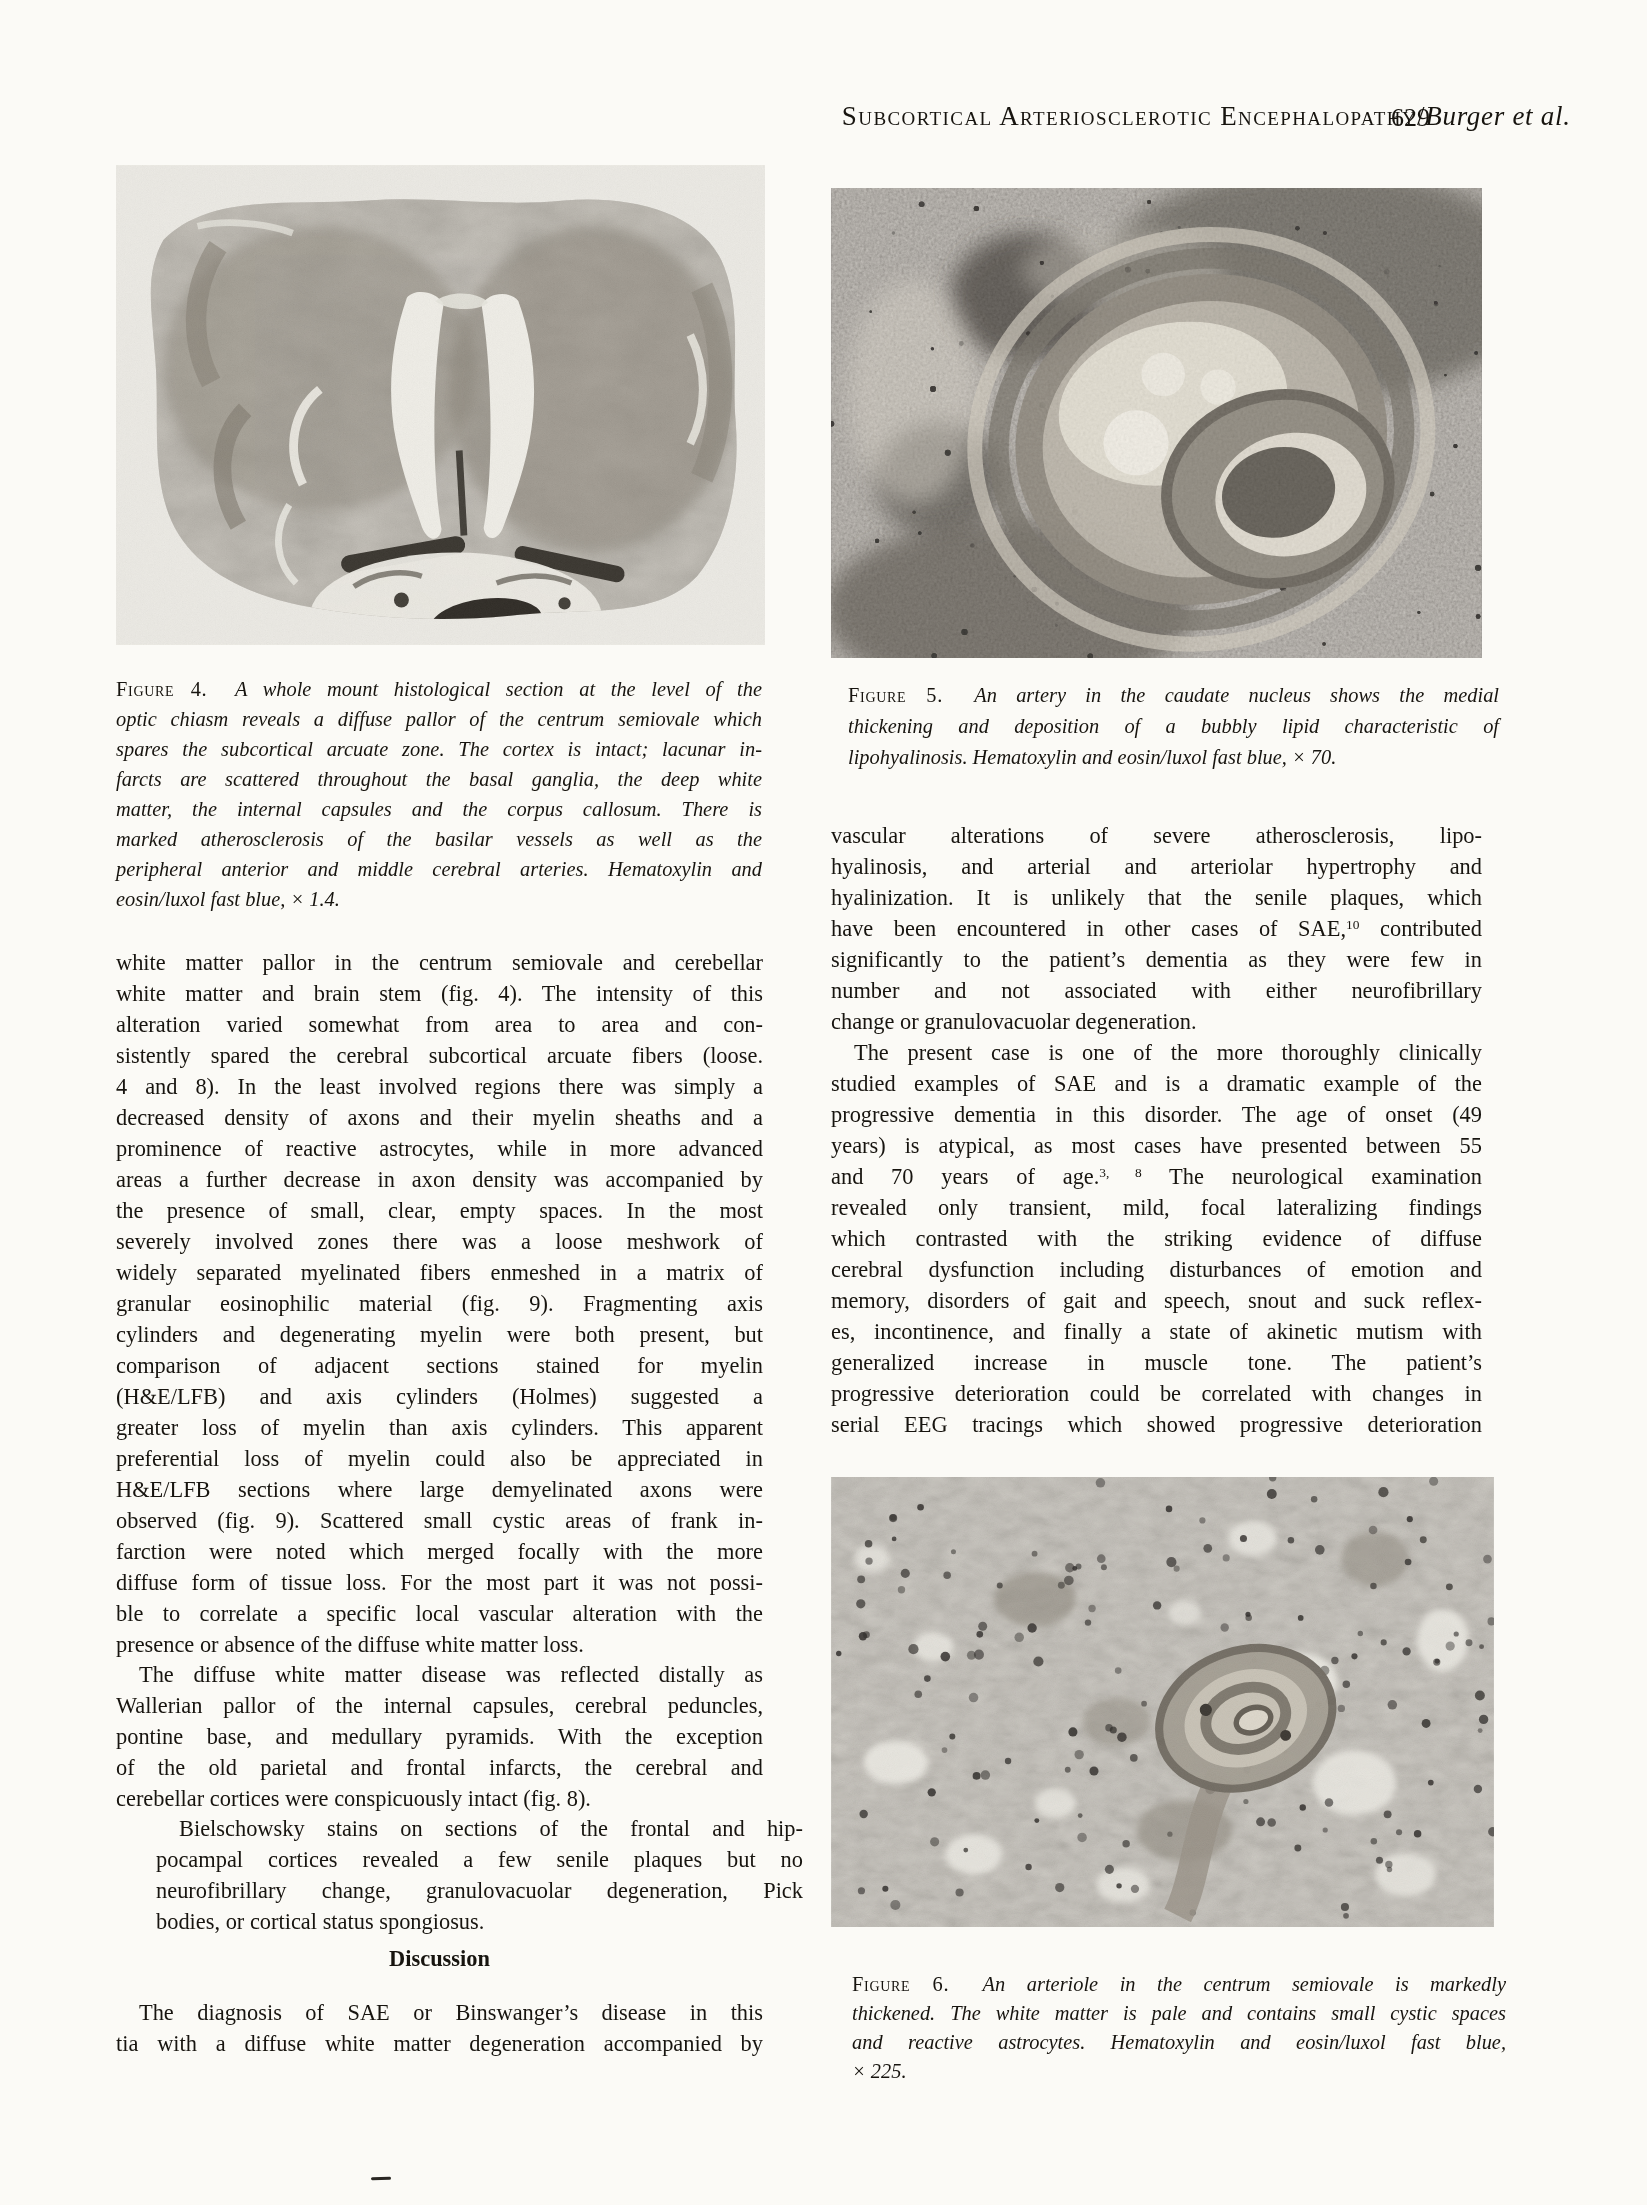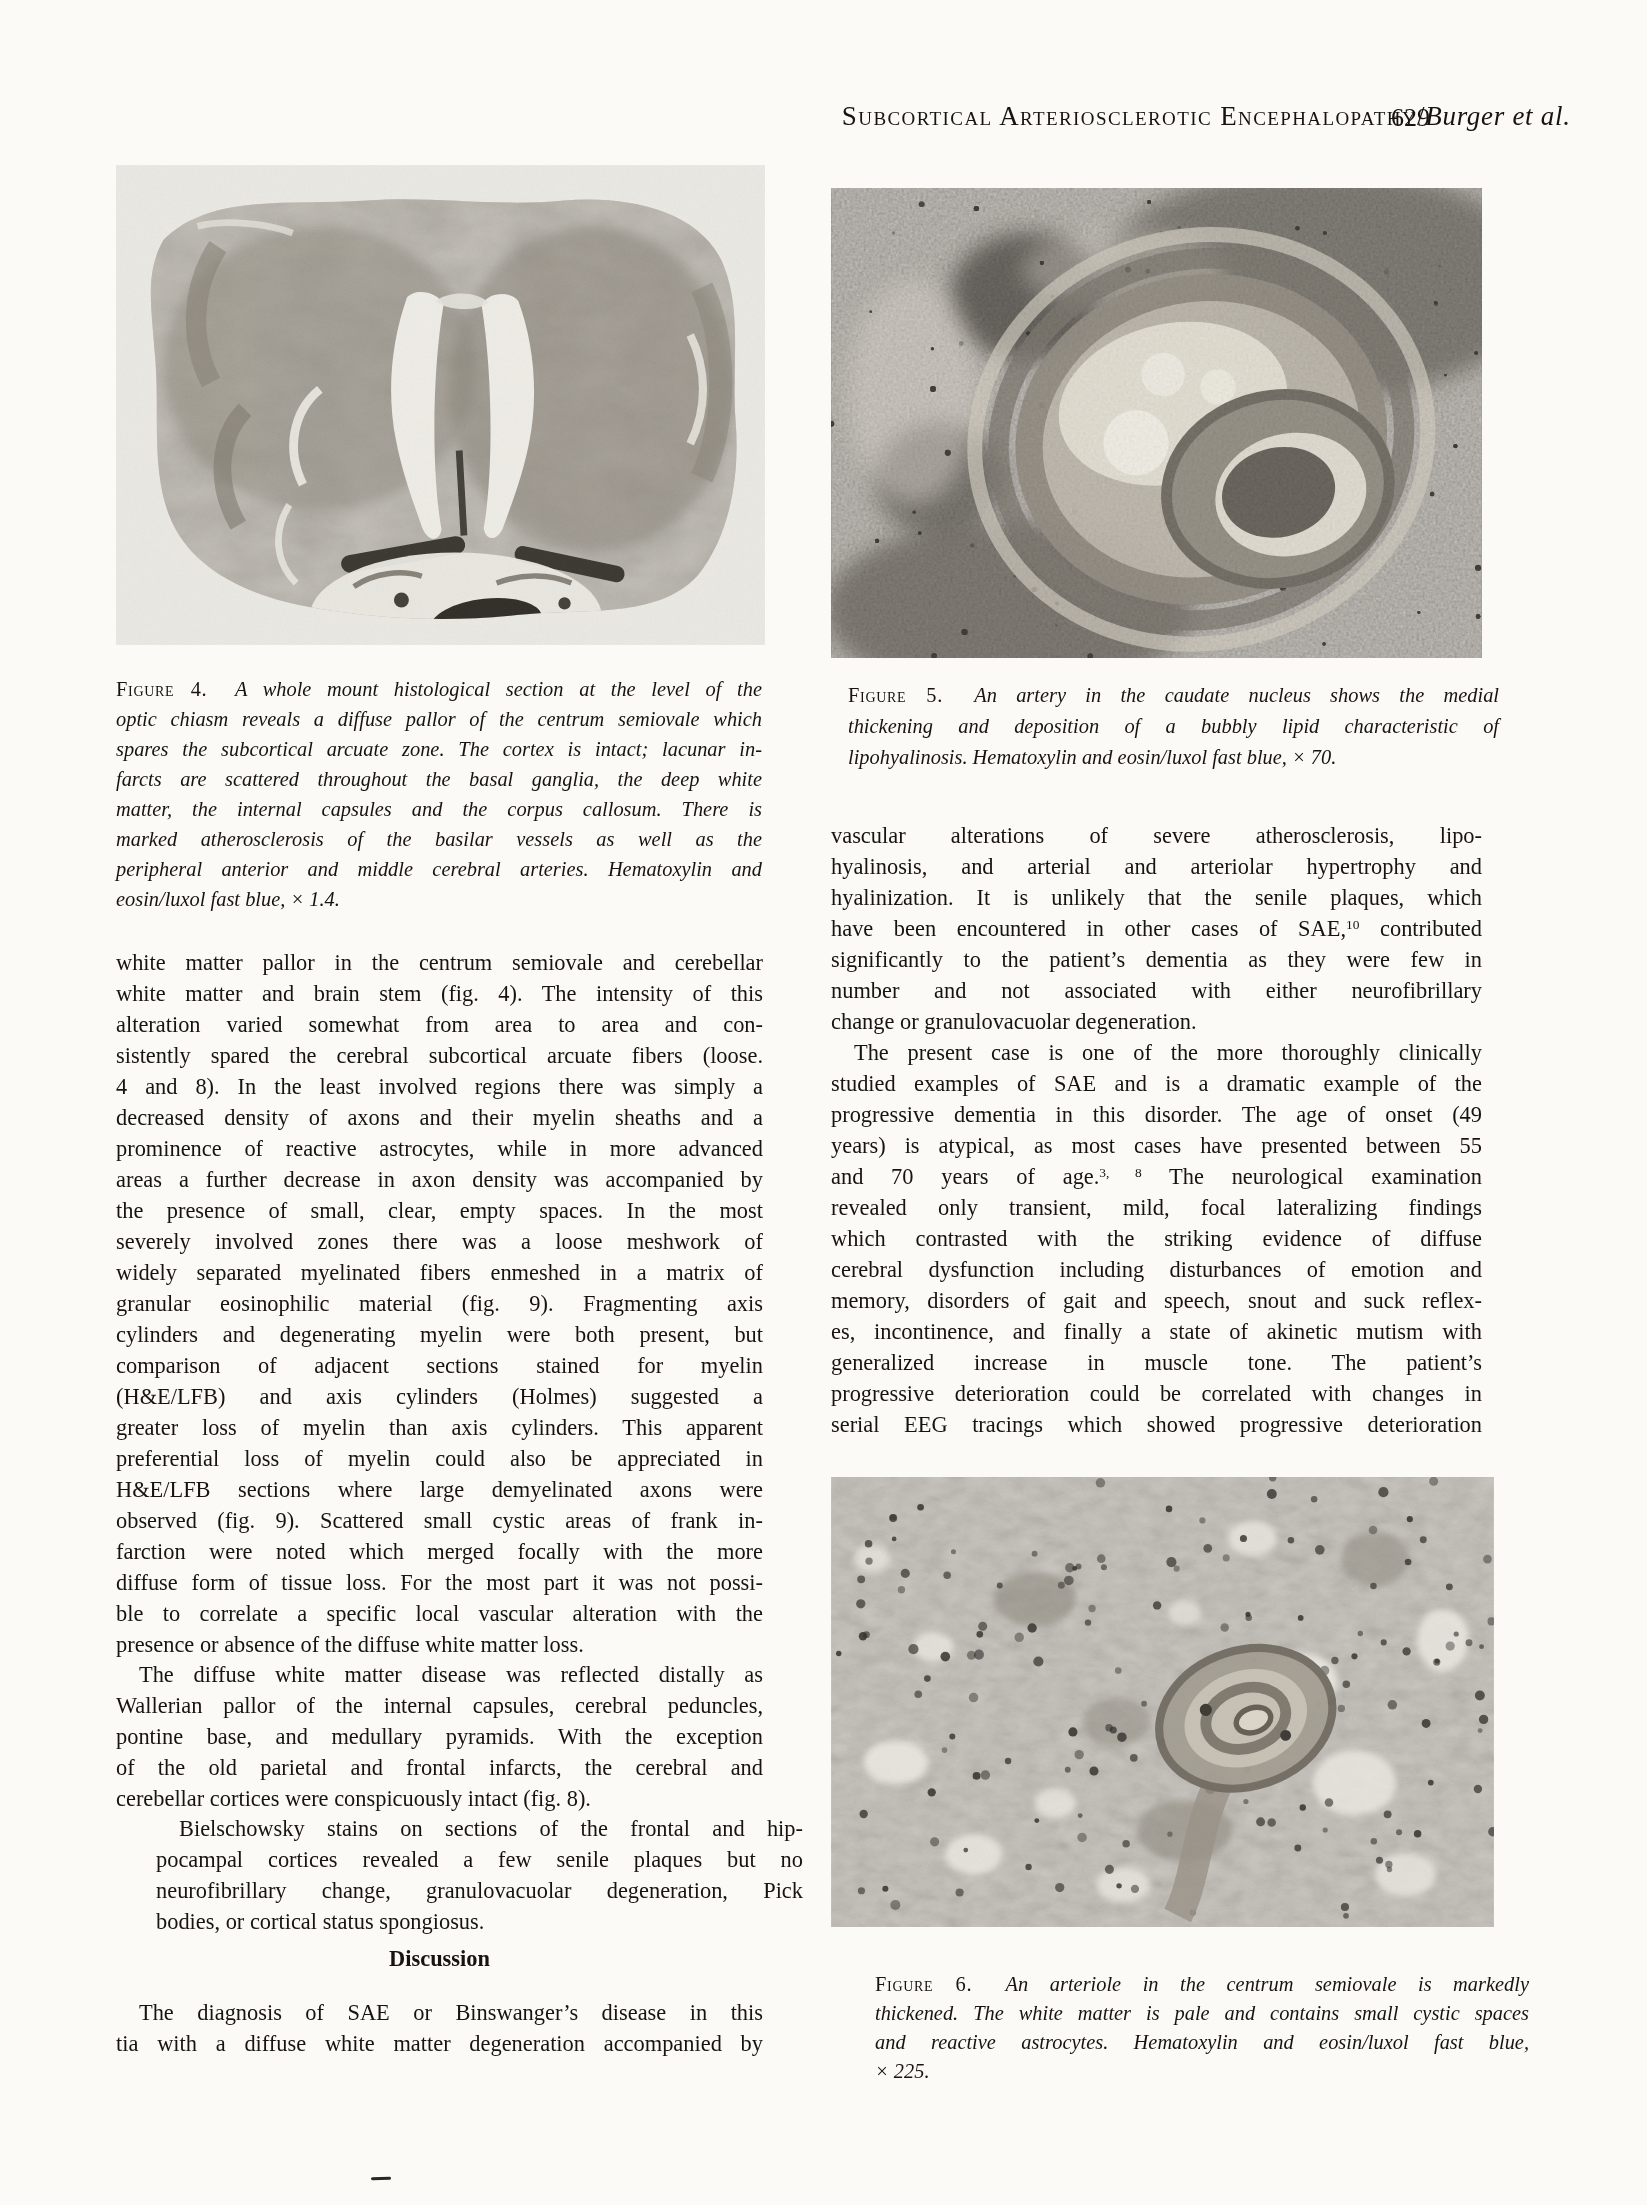--- a/index.html
+++ b/index.html
@@ -784,21 +784,21 @@
       <ellipse rx="130" ry="100" fill="#a29c90" stroke="#6d675d" stroke-width="12" opacity="0.97"></ellipse>
       <ellipse rx="92" ry="70" fill="#c7c1b4"></ellipse>
       <ellipse rx="60" ry="44" fill="none" stroke="#7b756a" stroke-width="16"></ellipse>
       <ellipse cx="10" cy="6" rx="26" ry="18" fill="#ddd7ca" stroke="#5f594f" stroke-width="8"></ellipse>
       <circle cx="-52" cy="-30" r="9" fill="#35312b"></circle>
       <circle cx="48" cy="42" r="8" fill="#35312b"></circle>
     </g>
     <rect width="975" height="662" filter="url(#g6)" opacity="0.10"></rect>
   </svg>
 
-  <div class="abs caption cap6" style="left:875px;top:1970px;width:654px;">
+  <div class="abs caption cap6" style="left:852px;top:1970px;width:654px;">
     <div class="tline"><span class="figlabel">Figure 6.</span> <span>An arteriole in the centrum semiovale is markedly</span></div>
     <div>
         <div class="tline">thickened. The white matter is pale and contains small cystic spaces</div>
         <div class="tline">and reactive astrocytes. Hematoxylin and eosin/luxol fast blue,</div>
         <div class="tline last">× 225.</div>
       </div>
   </div>
 
   <div class="stray"></div>
 </div>

